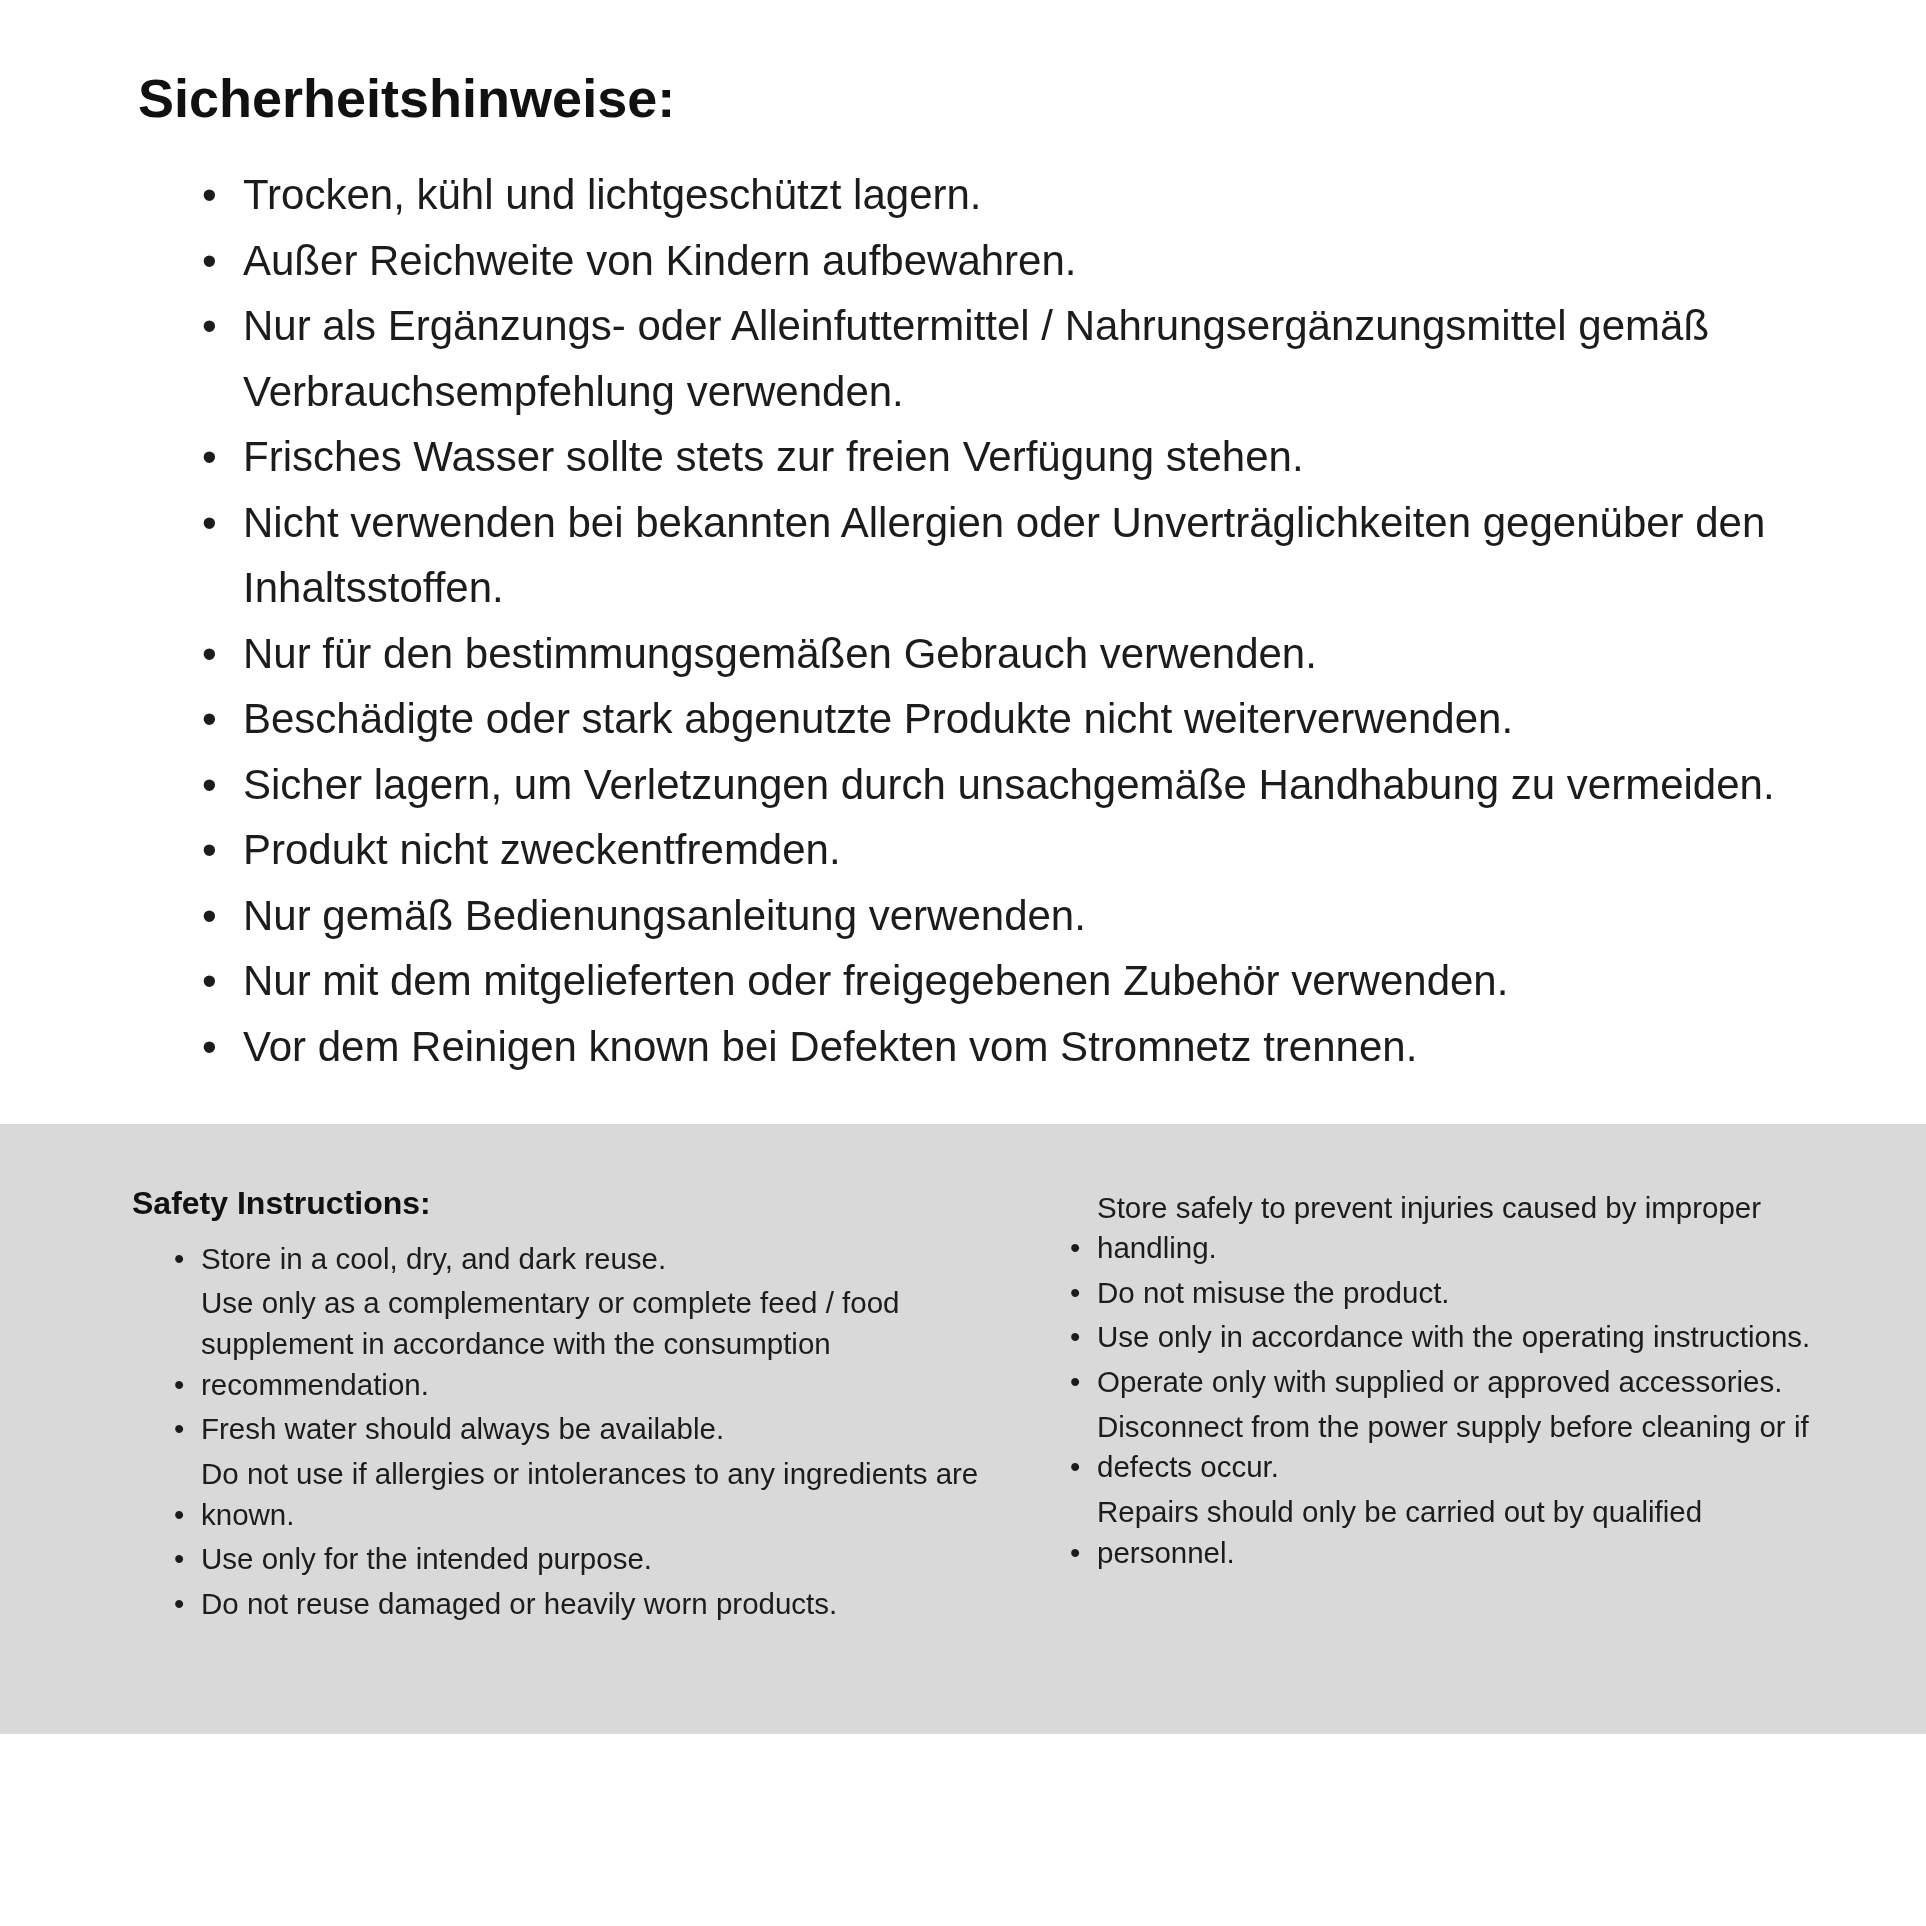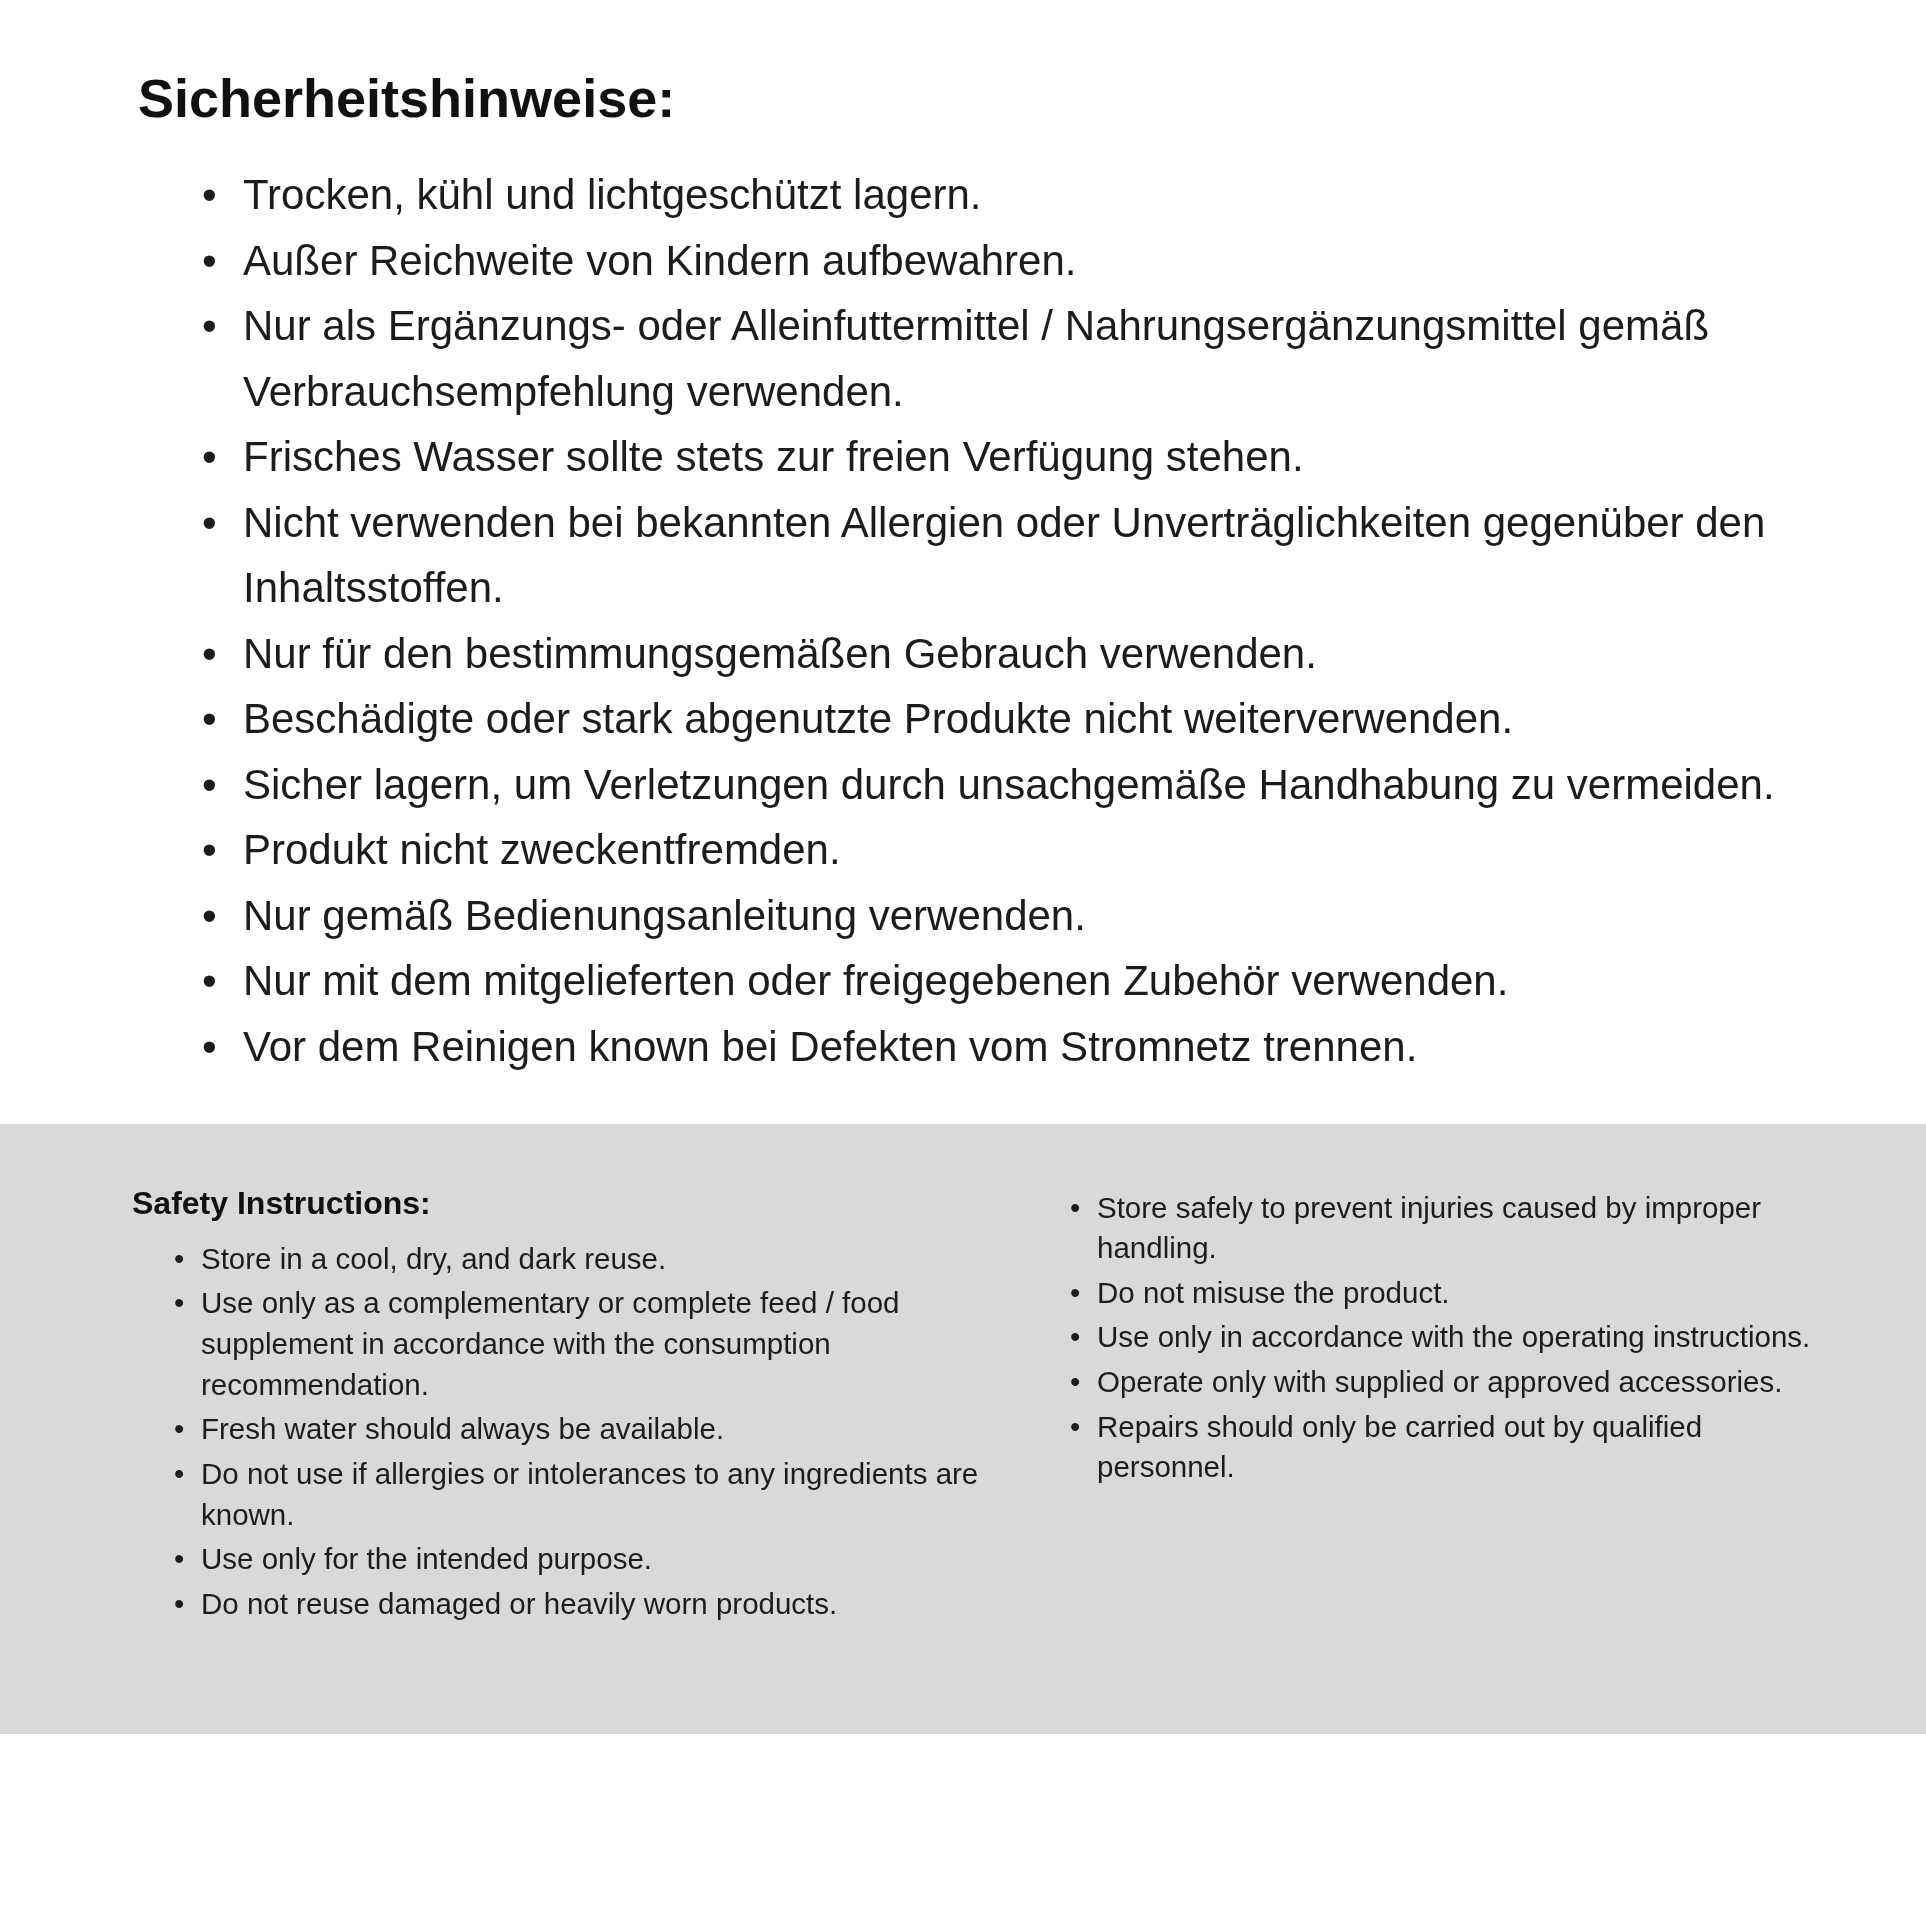--- a/index.html
+++ b/index.html
@@ -74,20 +74,21 @@
   .en-title {
     margin: 0 0 16.7px 0;
     font-size: 32px;
     font-weight: 700;
     color: #111111;
   }
   .en-list .bullet-item {
     font-size: 29.5px;
     line-height: 1.38;
     margin-bottom: 3.9px;
+    align-items: flex-end;
   }
   .en-list .dot {
     width: 27px;
   }
   .col-left .en-list {
     margin-left: 18px;
   }
 </style>
 </head>
 <body>
@@ -189,18 +190,22 @@
         <div class="bullet-item">
         <span class="dot"></span>
         <span class="bullet-text">Use only in accordance with the operating instructions.</span>
       </div>
         <div class="bullet-item">
         <span class="dot"></span>
         <span class="bullet-text">Operate only with supplied or approved accessories.</span>
       </div>
         <div class="bullet-item">
         <span class="dot"></span>
+        <span class="bullet-text">Disconnect from the power supply before cleaning or if defects occur.</span>
+      </div>
+        <div class="bullet-item">
+        <span class="dot"></span>
         <span class="bullet-text">Repairs should only be carried out by qualified personnel.</span>
       </div>
       </div>
   </div>
 </div>
 
 
 </body></html>

